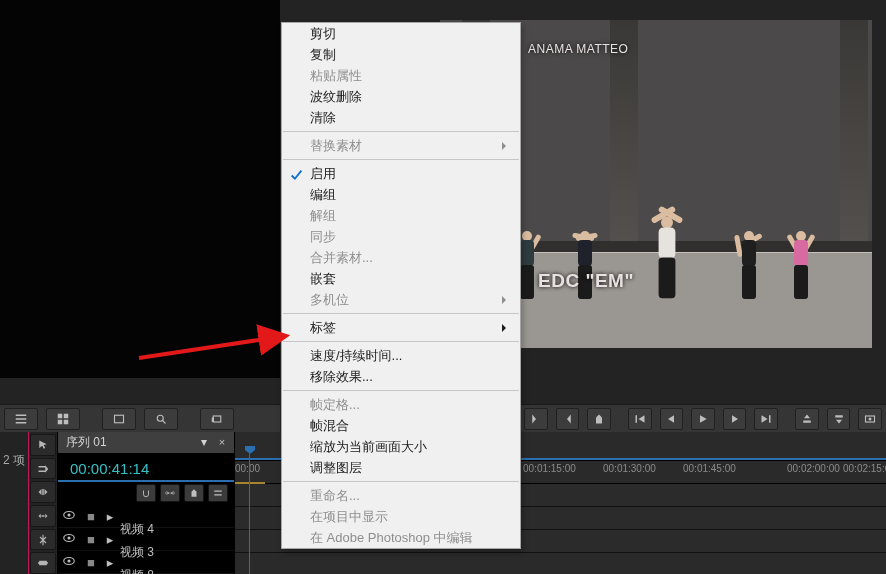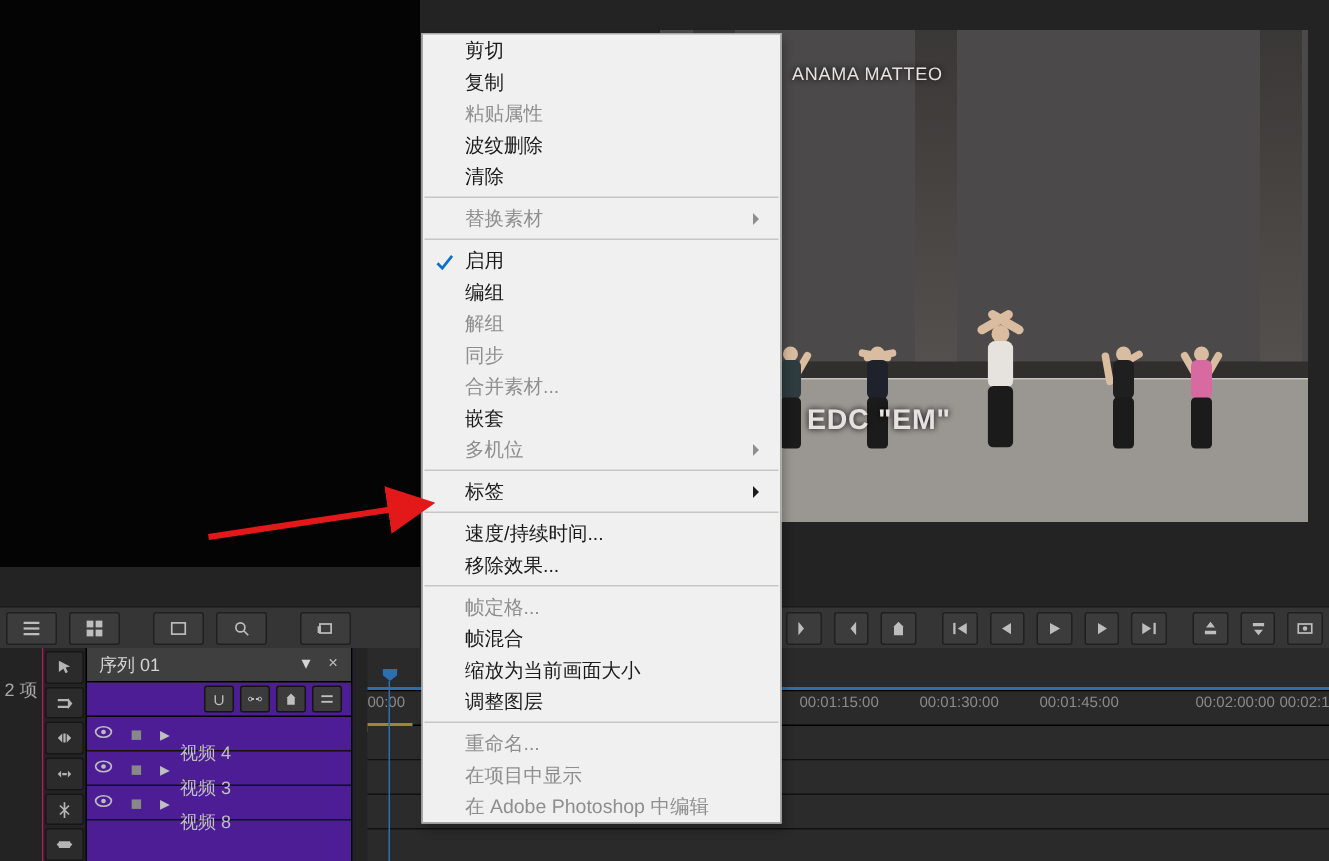--- a/index.html
+++ b/index.html
@@ -185,21 +185,21 @@
     margin: 0 auto;
     background: #2b2b2b;
     border: 1px solid #161616;
     border-radius: 2px;
     display: flex; align-items: center; justify-content: center;
   }
   .tbtn svg { width: 12px; height: 12px; fill: #b5b5b5; }
 
   .tl-header {
     width: 176px;
-    background: #4c1d95;
+    background: #000000;
     border-right: 1px solid #000;
     display: flex;
     flex-direction: column;
   }
   .tl-tab {
     height: 22px;
     background: #3f3f3f;
     display: flex;
     align-items: center;
     padding: 0 8px;
@@ -273,21 +273,20 @@
     font-size: 12px;
     flex: 1;
     padding-left: 2px;
     margin-top: 27px;
   }
 
   .tl-track-area {
     flex: 1;
     position: relative;
     background: #2a2a2a;
-    margin-left: 10px;
   }
   .ruler {
     height: 22px;
     background: #2a2a2a;
     border-bottom: 1px solid #000;
     position: relative;
     color: #8b8b8b;
     font-size: 10px;
   }
   .ruler .tlabel {
@@ -574,20 +573,24 @@
           <path d="M3 5h10v6H3zM1 8l2-2v4zM15 8l-2-2v4z"></path>
         </svg>
       </div>
   </div>
 
   <div class="tl-header">
     <div class="tl-tab">
       <span>序列 01</span>
       <span class="m">▾</span>
       <span class="xbtn">×</span>
+    </div>
+    <div class="tl-tc">
+      <span>00:00:41:14</span>
+      <div class="bluebar"></div>
     </div>
     <div class="snap-row">
       <div class="sbtn">
           <svg viewBox="0 0 16 16">
             <path d="M4 4v6a4 4 0 008 0V4" fill="none" stroke="#bdbdbd" stroke-width="1.5"></path>
           </svg>
         </div>
       <div class="sbtn">
           <svg viewBox="0 0 16 16">
             <path d="M4 8h3M9 8h3" stroke="#bdbdbd" stroke-width="2"></path>

